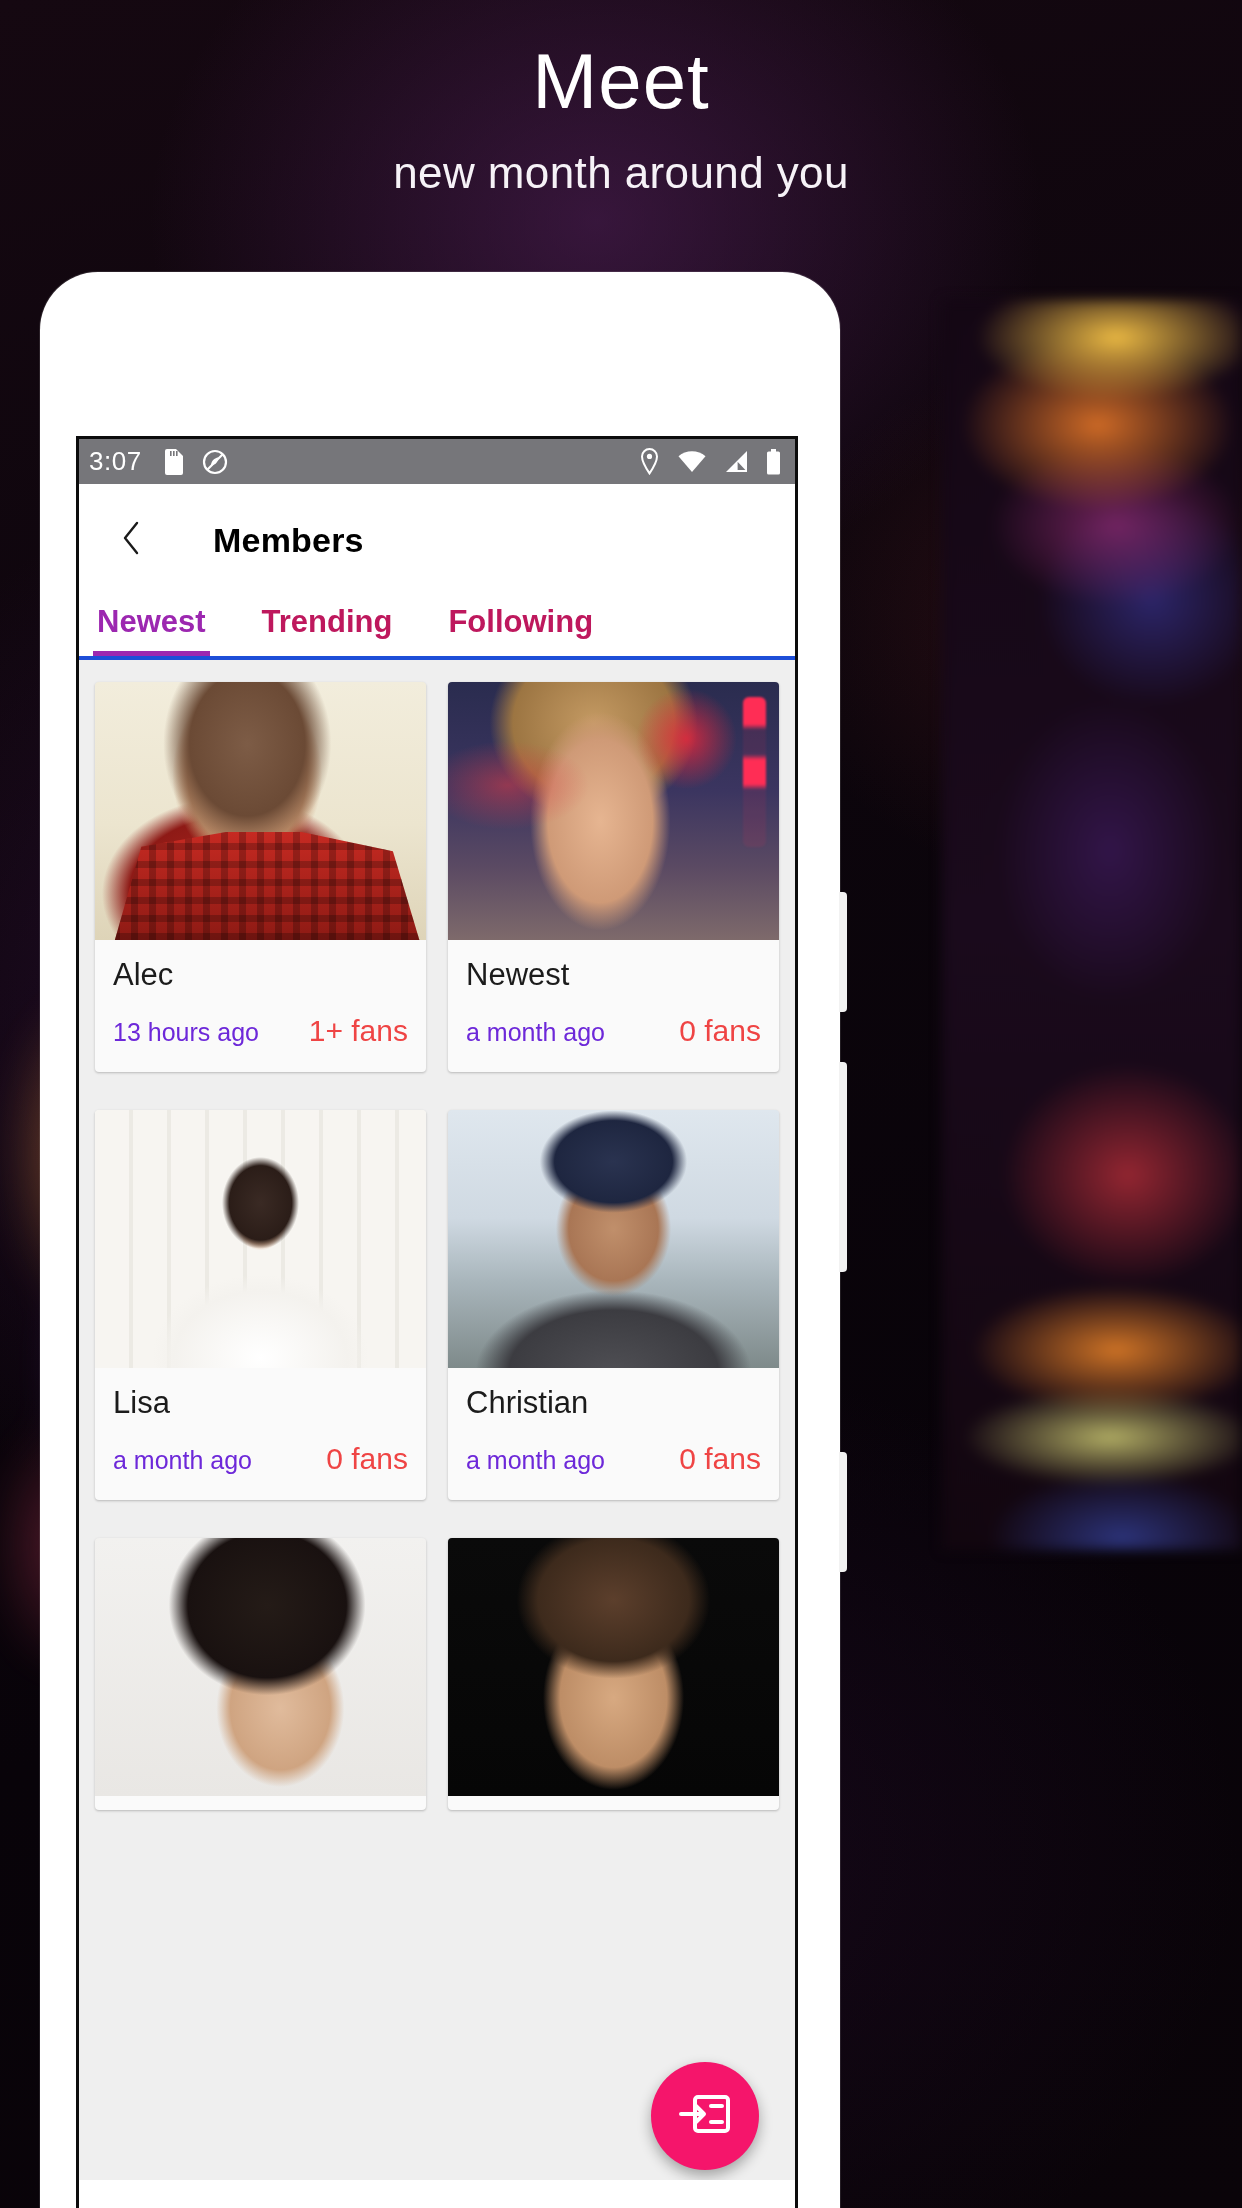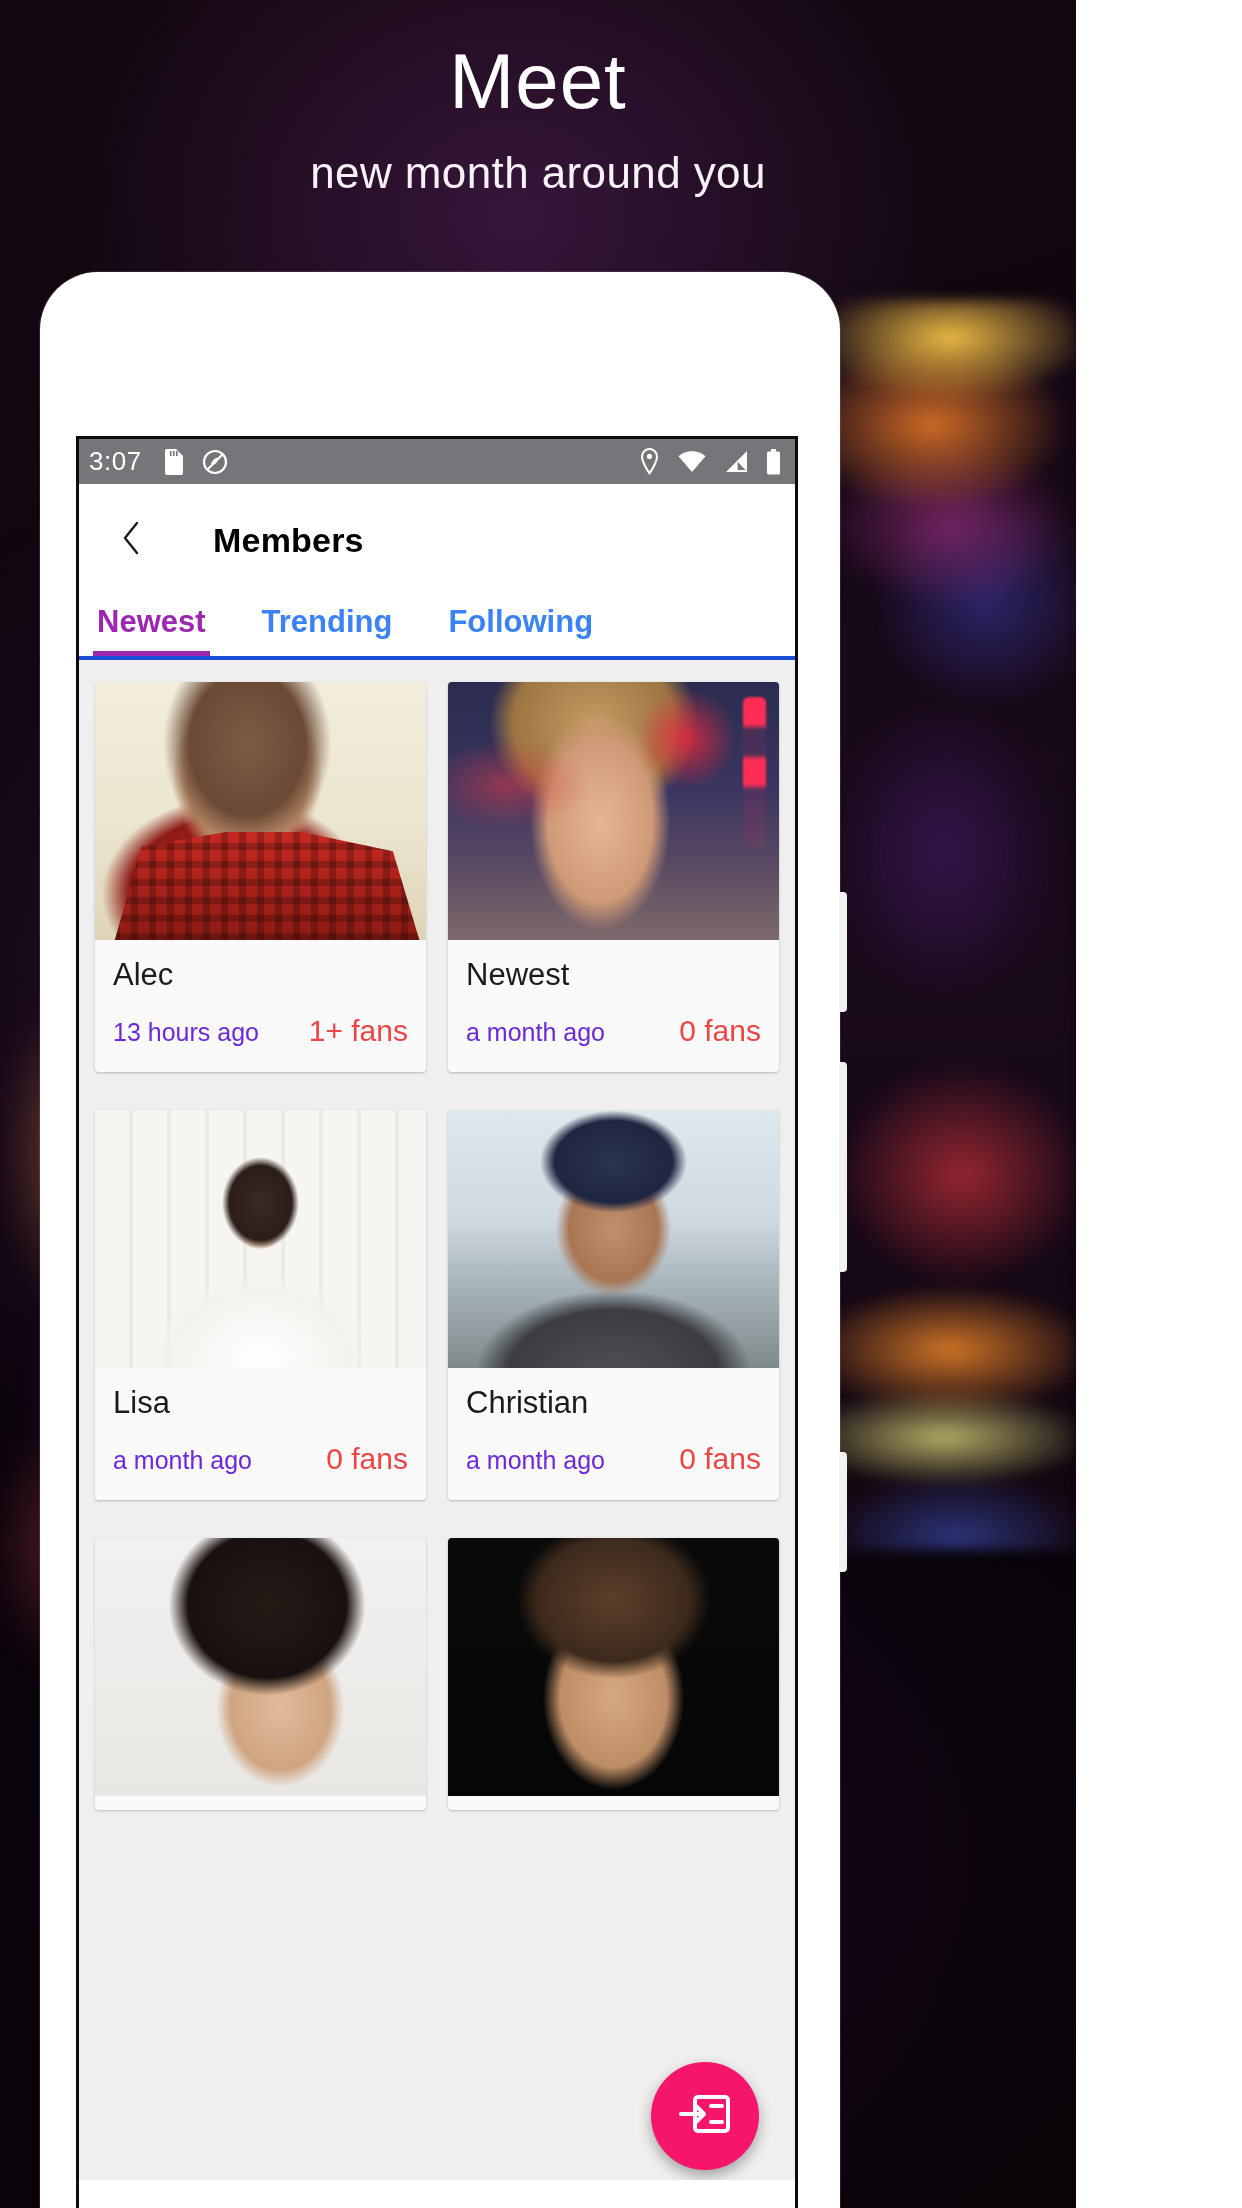--- a/index.html
+++ b/index.html
@@ -5,21 +5,21 @@
   * { box-sizing: border-box; margin: 0; padding: 0; }
   html, body {
     width: 1242px; height: 2208px;
     overflow: hidden;
     font-family: "Liberation Sans", sans-serif;
   }
 
   
   .stage {
     position: relative;
-    width: 1076px; height: 2208px;
+    width: 1242px; height: 2208px;
     background: #0a0409;
     overflow: hidden;
   }
   .bg-base {
     position: absolute; inset: 0;
     background:
       radial-gradient(ellipse 620px 520px at 48% 10%,  rgba(86,34,96,.55) 0%, rgba(30,8,34,0) 72%),
       radial-gradient(ellipse 520px 680px at 16% 46%,  rgba(60,20,70,.42) 0%, rgba(16,5,20,0) 75%),
       radial-gradient(ellipse 420px 380px at 86% 28%,  rgba(120,40,40,.25) 0%, rgba(20,6,12,0) 70%),
       radial-gradient(ellipse 760px 640px at 52% 84%,  rgba(40,14,48,.42) 0%, rgba(10,4,12,0) 78%),
@@ -138,21 +138,21 @@
   
   .tabs {
     display: flex;
     background: #ffffff;
     padding-left: 18px;
     border-bottom: 4px solid #1d4ed8;
     font-weight: bold;
   }
   .tab {
     font-size: 31px;
-    color: #3b82f6;
+    color: #be185d;
     padding: 8px 0 16px 0;
     margin-right: 56px;
     position: relative;
     white-space: nowrap;
   }
   .tab.active { color: #9c27b0; }
   .tab.active::after {
     content: "";
     position: absolute;
     left: -4px; right: -4px; bottom: 0;

